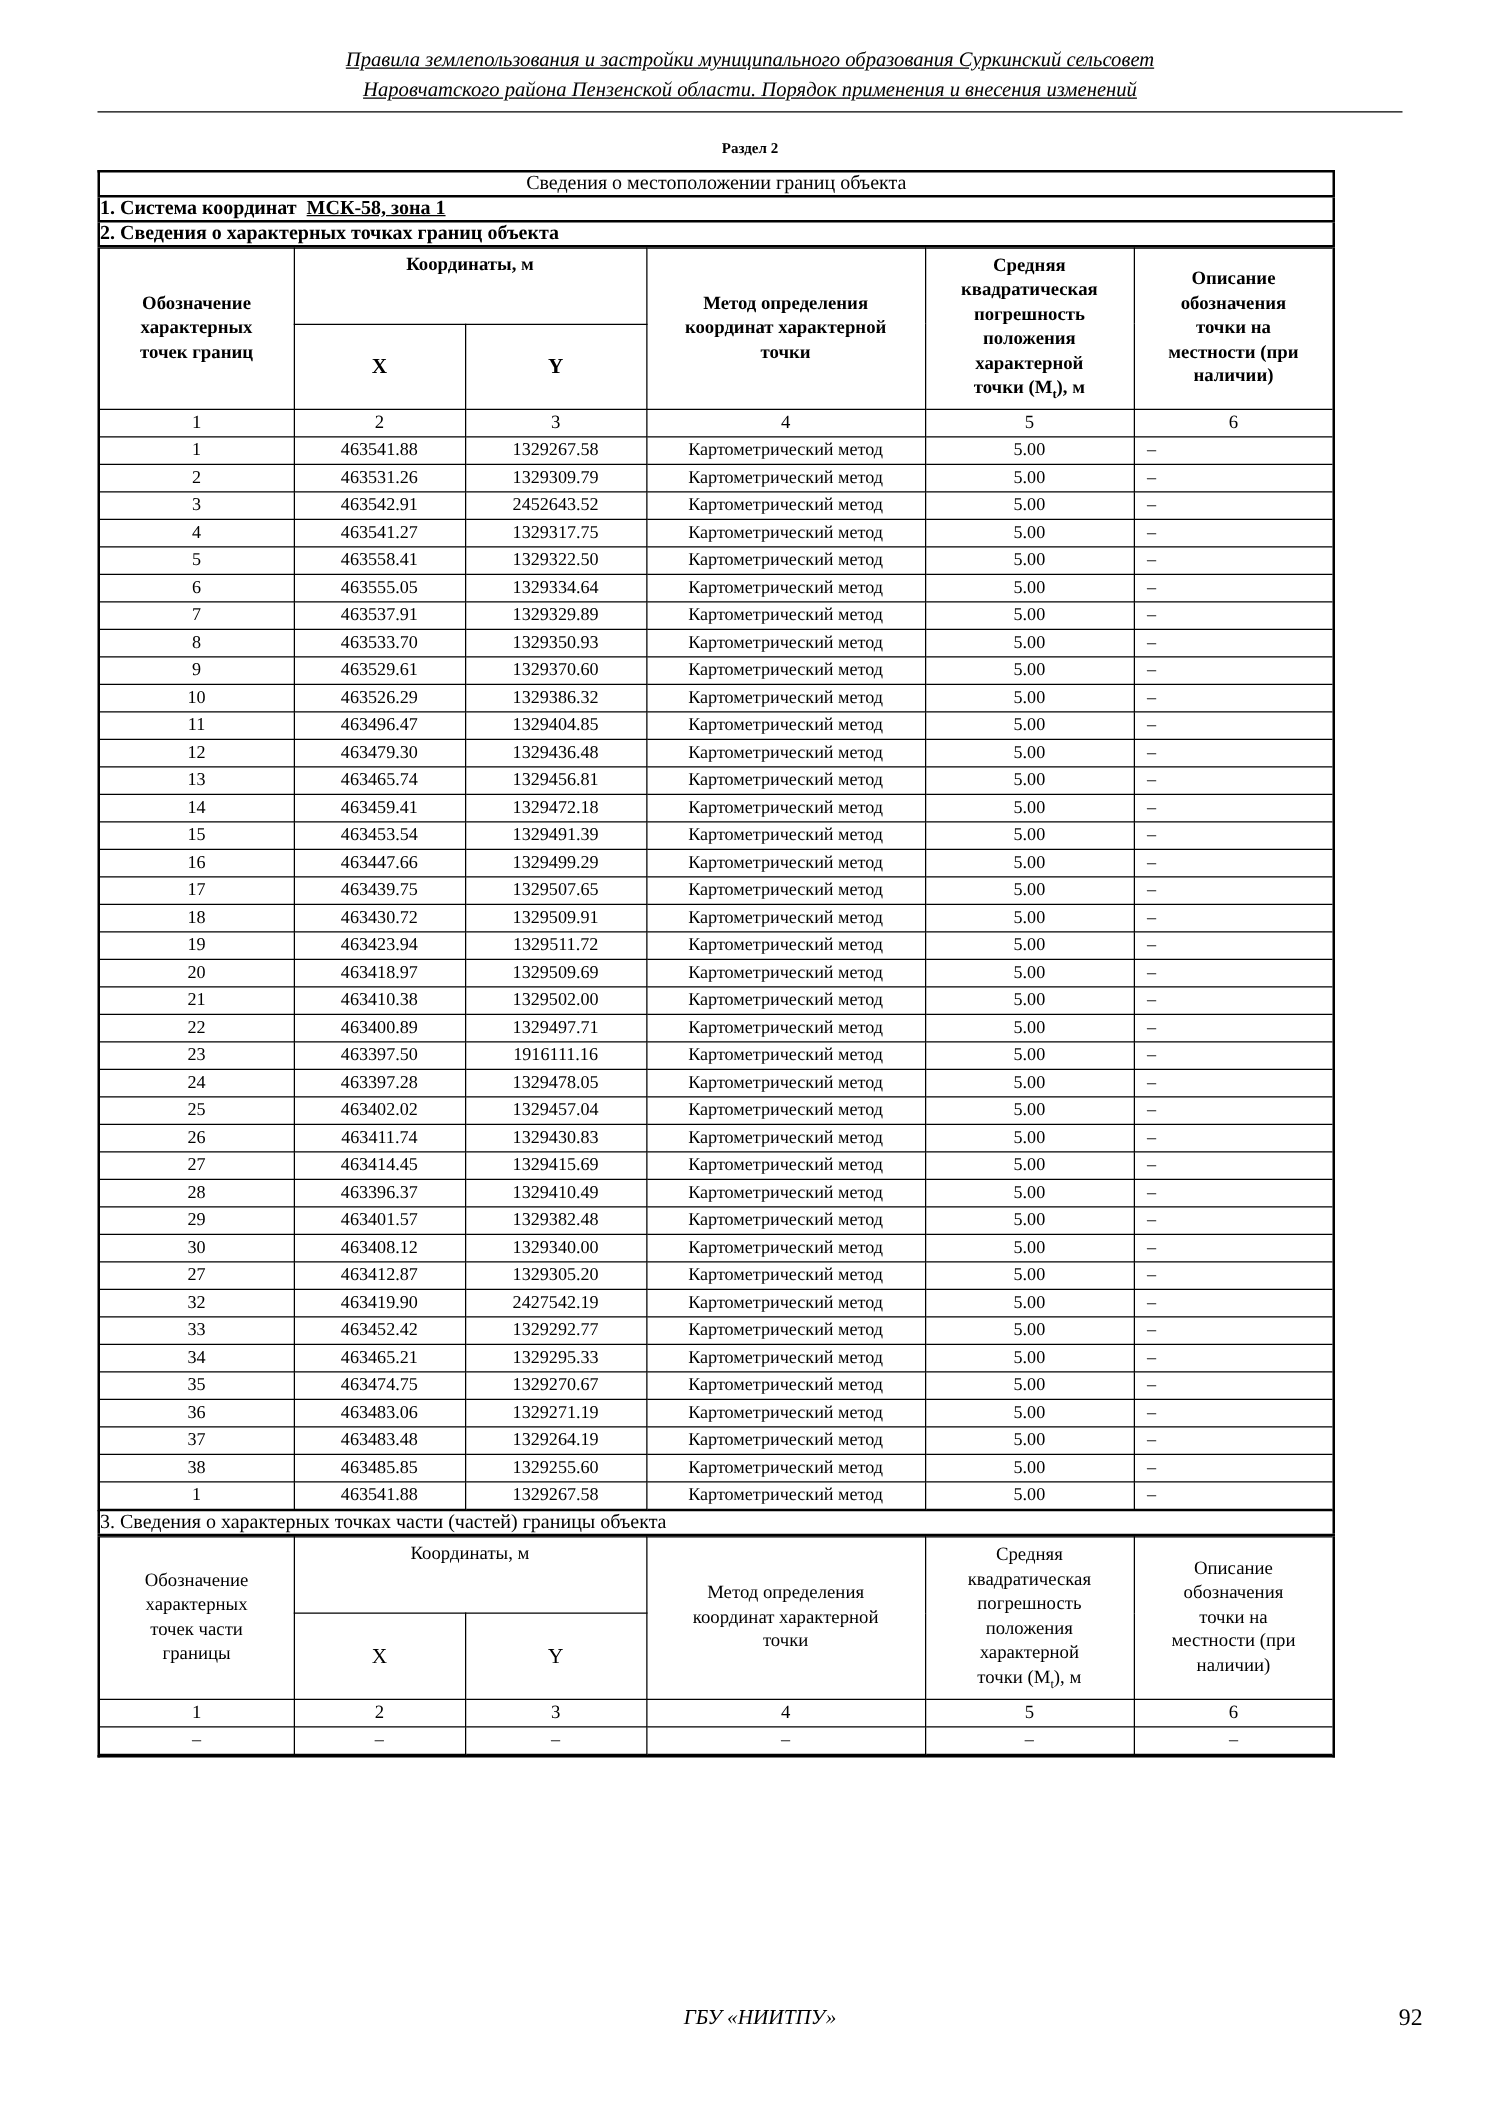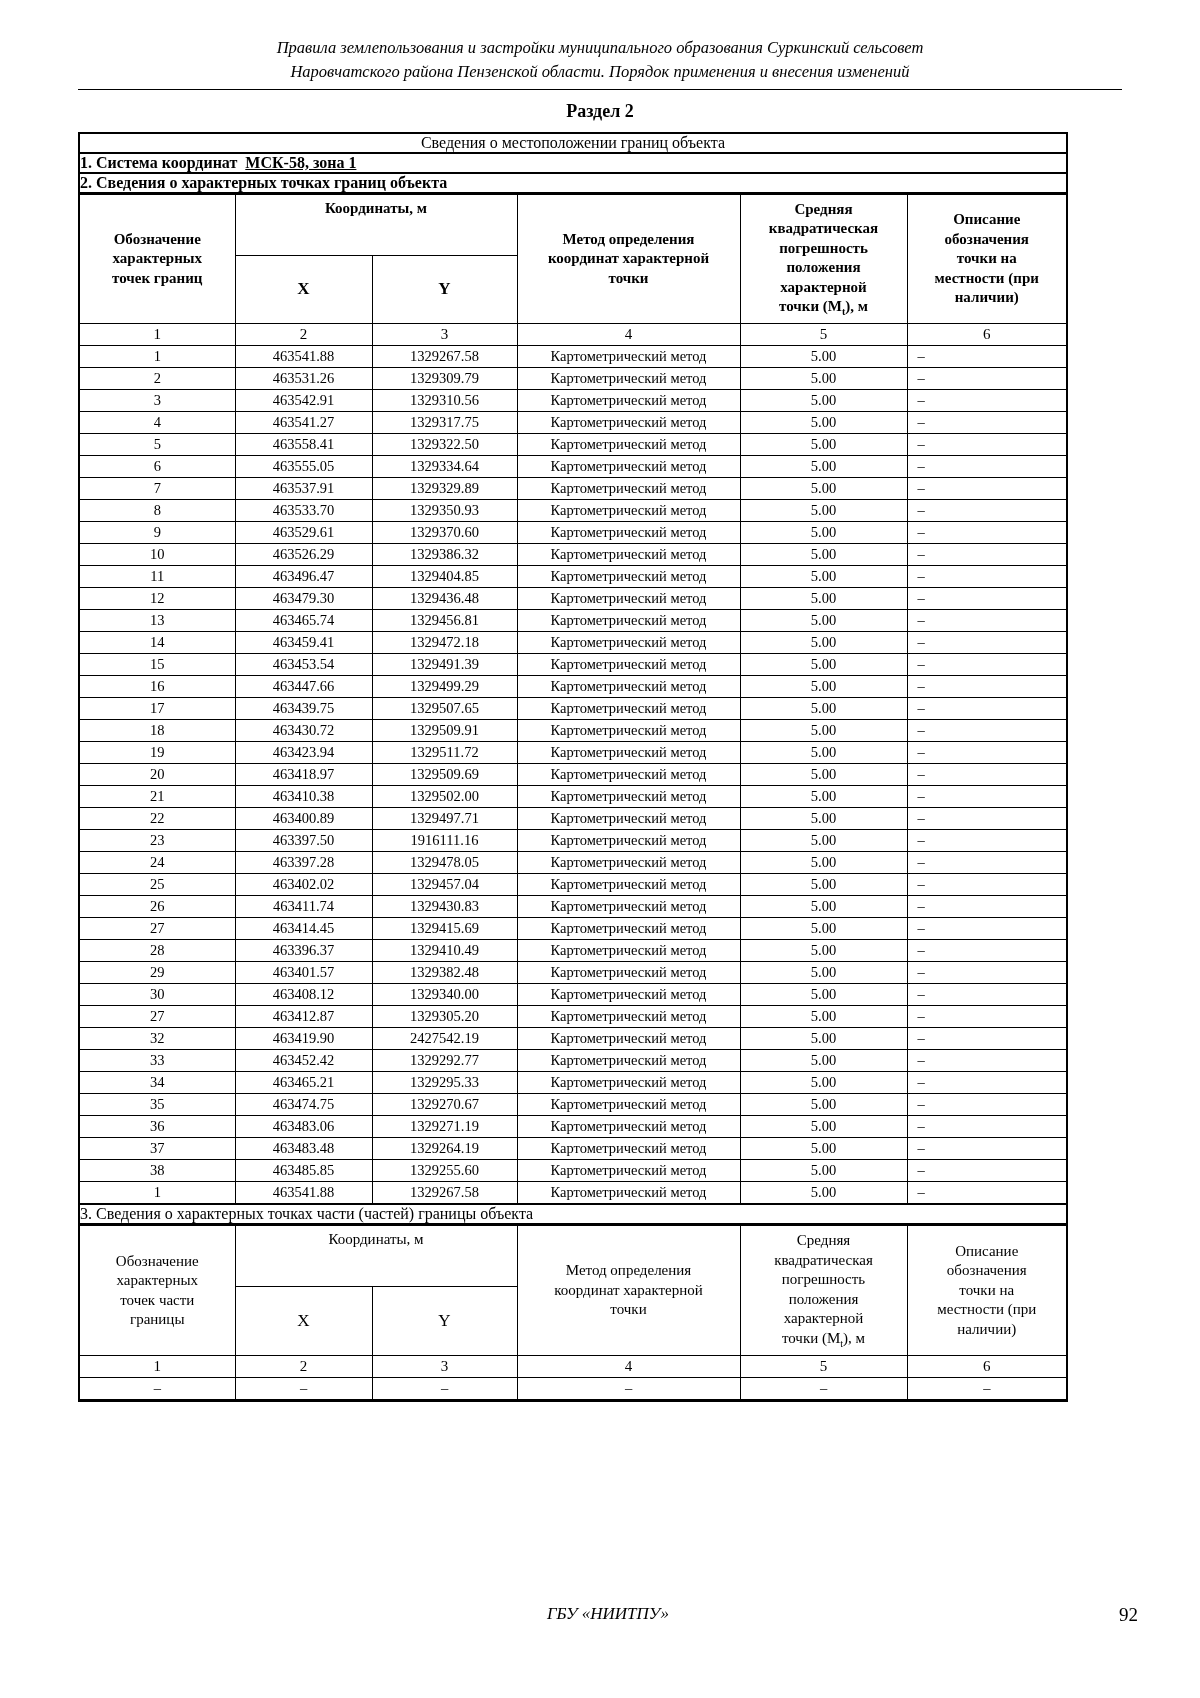--- a/index.html
+++ b/index.html
@@ -25,34 +25,34 @@
   }
 
   
   .running-head {
     text-align: center;
     font-style: italic;
     font-size: 16.5px;
     line-height: 1.45;
     padding: 0 20px;
   }
-  .running-head .line { display: block; white-space: nowrap; }
+  .running-head .line { display: block; white-space: nowrap; text-decoration: underline; }
   .head-rule {
     border: 0;
     border-top: 1px solid #000;
     margin: 5px 0 0 0;
     height: 0;
   }
 
   
   .section-title {
     text-align: center;
     font-weight: bold;
-    font-size: 18px;
-    margin: 11px 0 10px 0;
+    font-size: 12px;
+    margin: 21px 0 10px 0;
   }
 
   
   .doc-table {
     border-collapse: collapse;
     width: 990px;
     table-layout: fixed;
     border: 2px solid #000;
     font-size: 15px;
   }
@@ -240,21 +240,21 @@
                   <td class="no-left">2</td>
                   <td class="">463531.26</td>
                   <td class="">1329309.79</td>
                   <td class="method">Картометрический метод</td>
                   <td class="">5.00</td>
                   <td class="descr no-right">–</td>
                 </tr>
                 <tr>
                   <td class="no-left">3</td>
                   <td class="">463542.91</td>
-                  <td class="">1329310.56</td>
+                  <td class="">2452643.52</td>
                   <td class="method">Картометрический метод</td>
                   <td class="">5.00</td>
                   <td class="descr no-right">–</td>
                 </tr>
                 <tr>
                   <td class="no-left">4</td>
                   <td class="">463541.27</td>
                   <td class="">1329317.75</td>
                   <td class="method">Картометрический метод</td>
                   <td class="">5.00</td>

